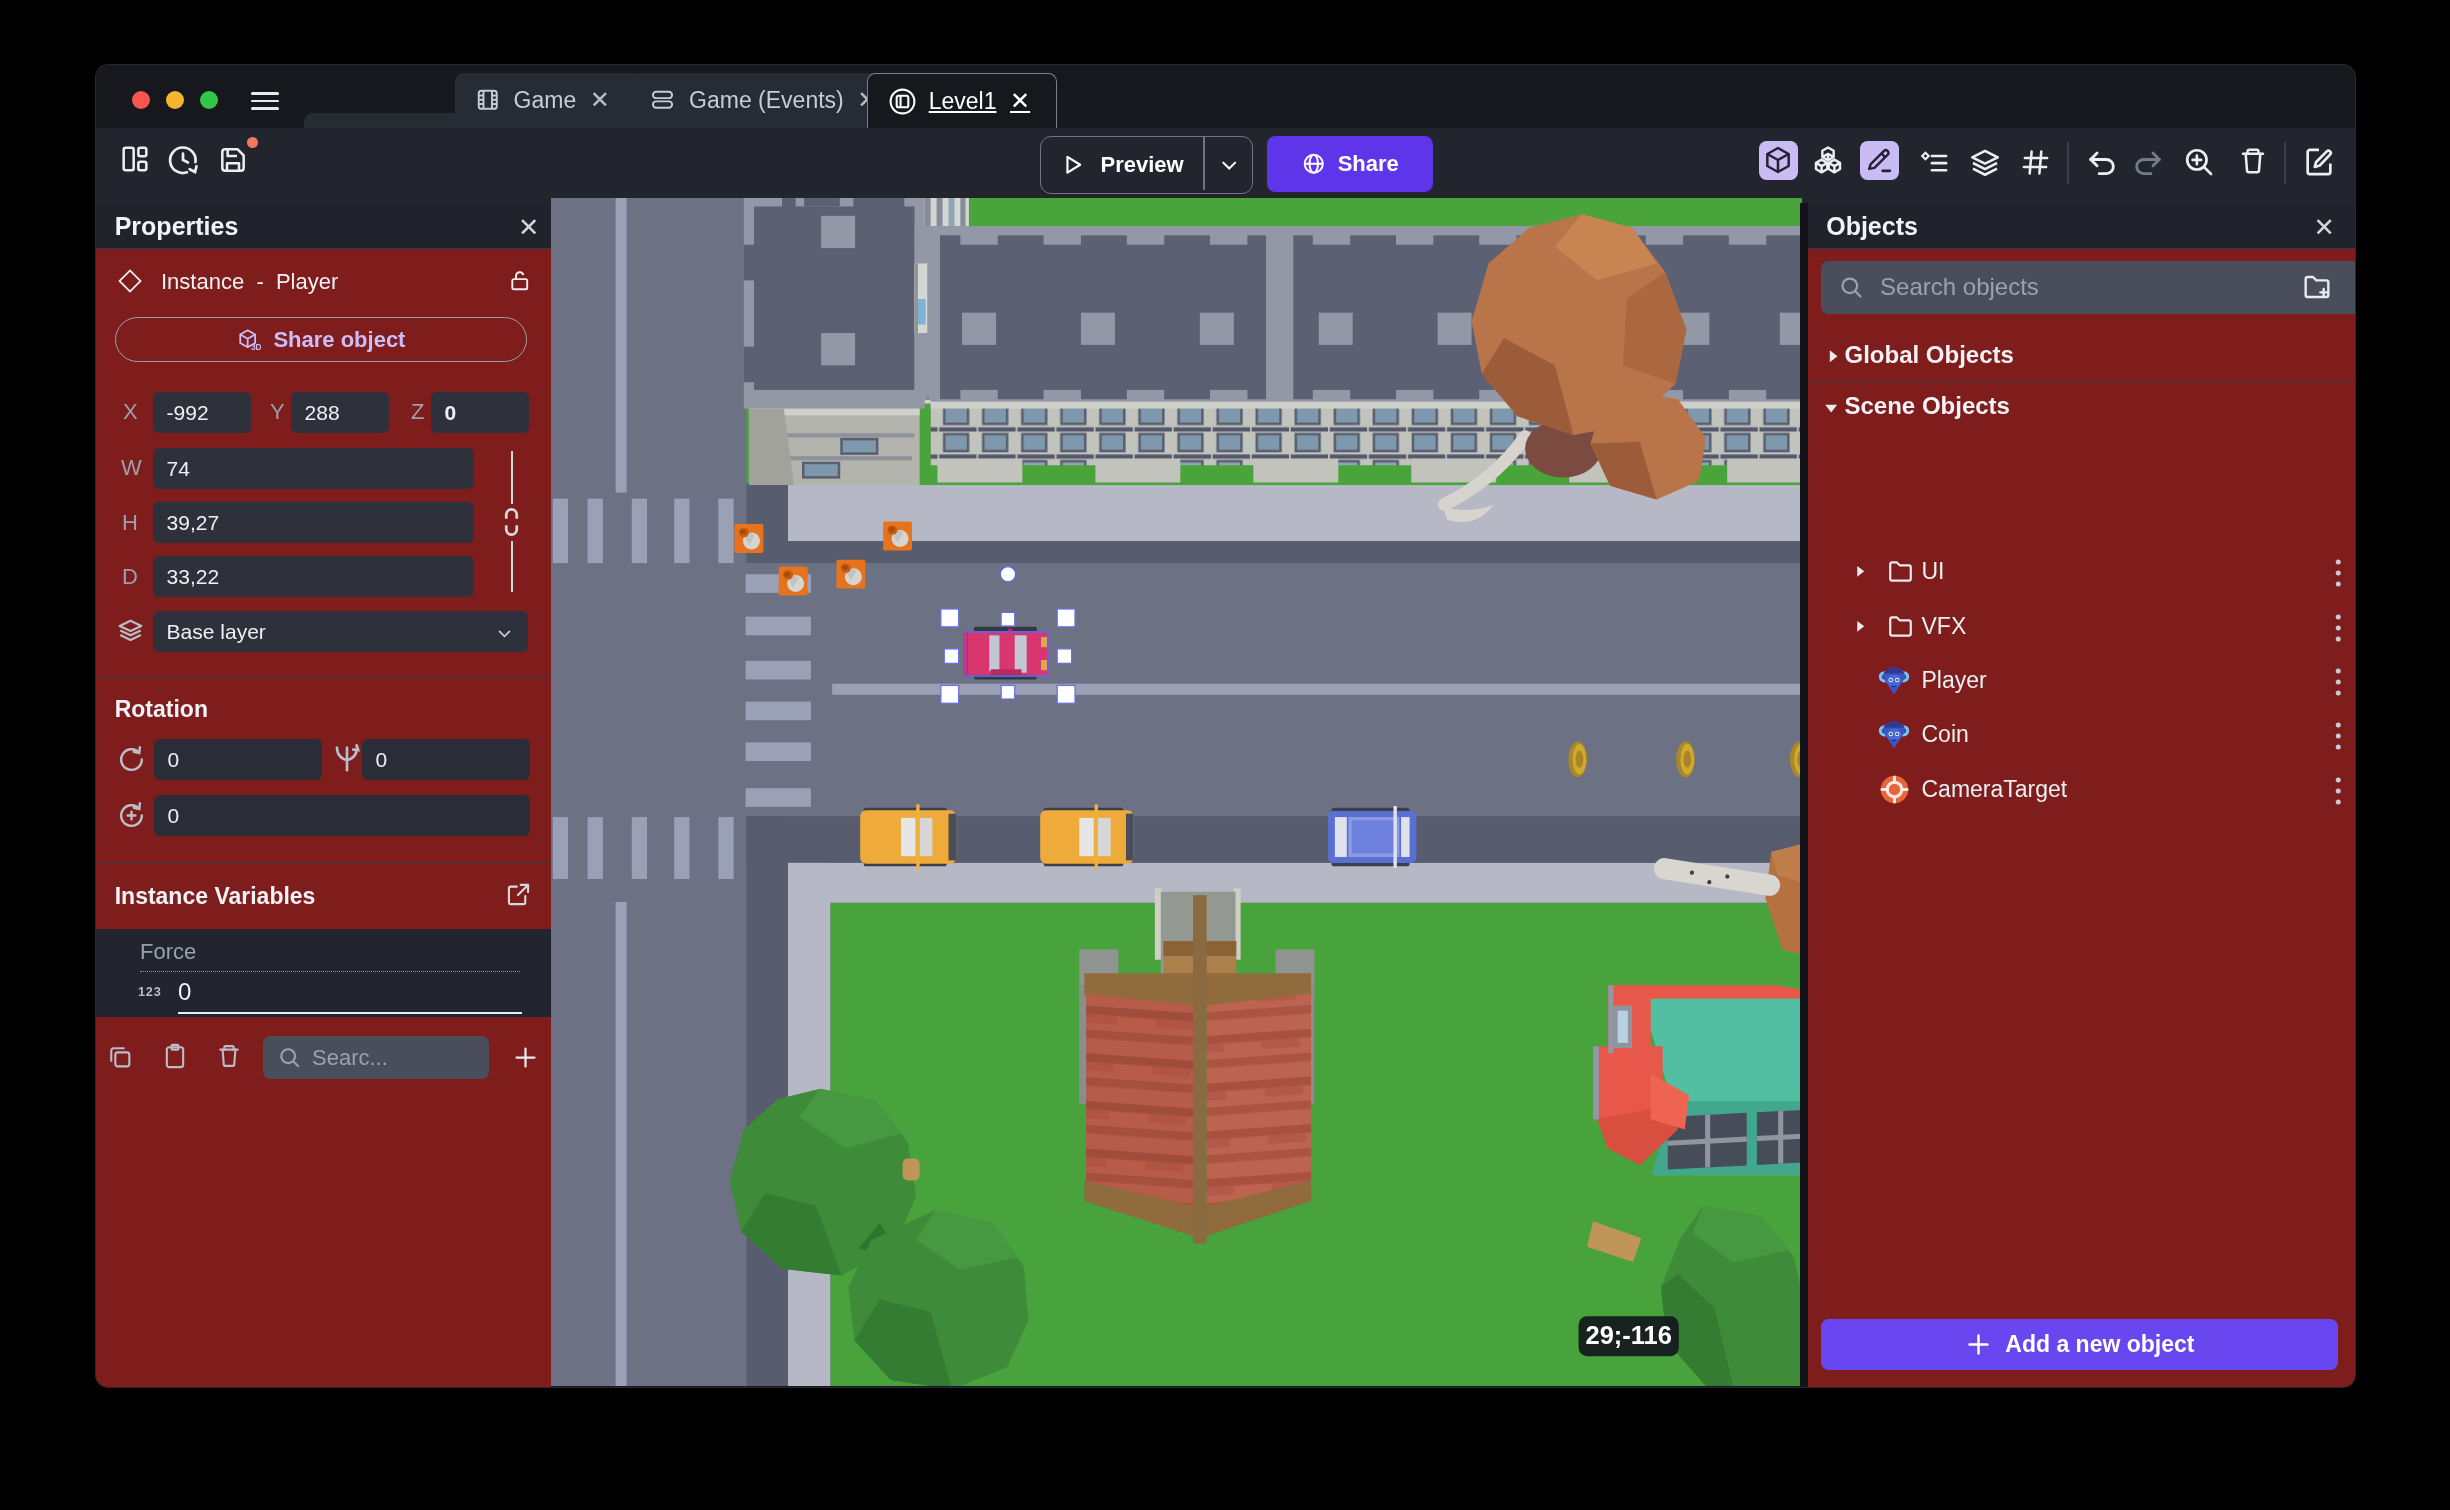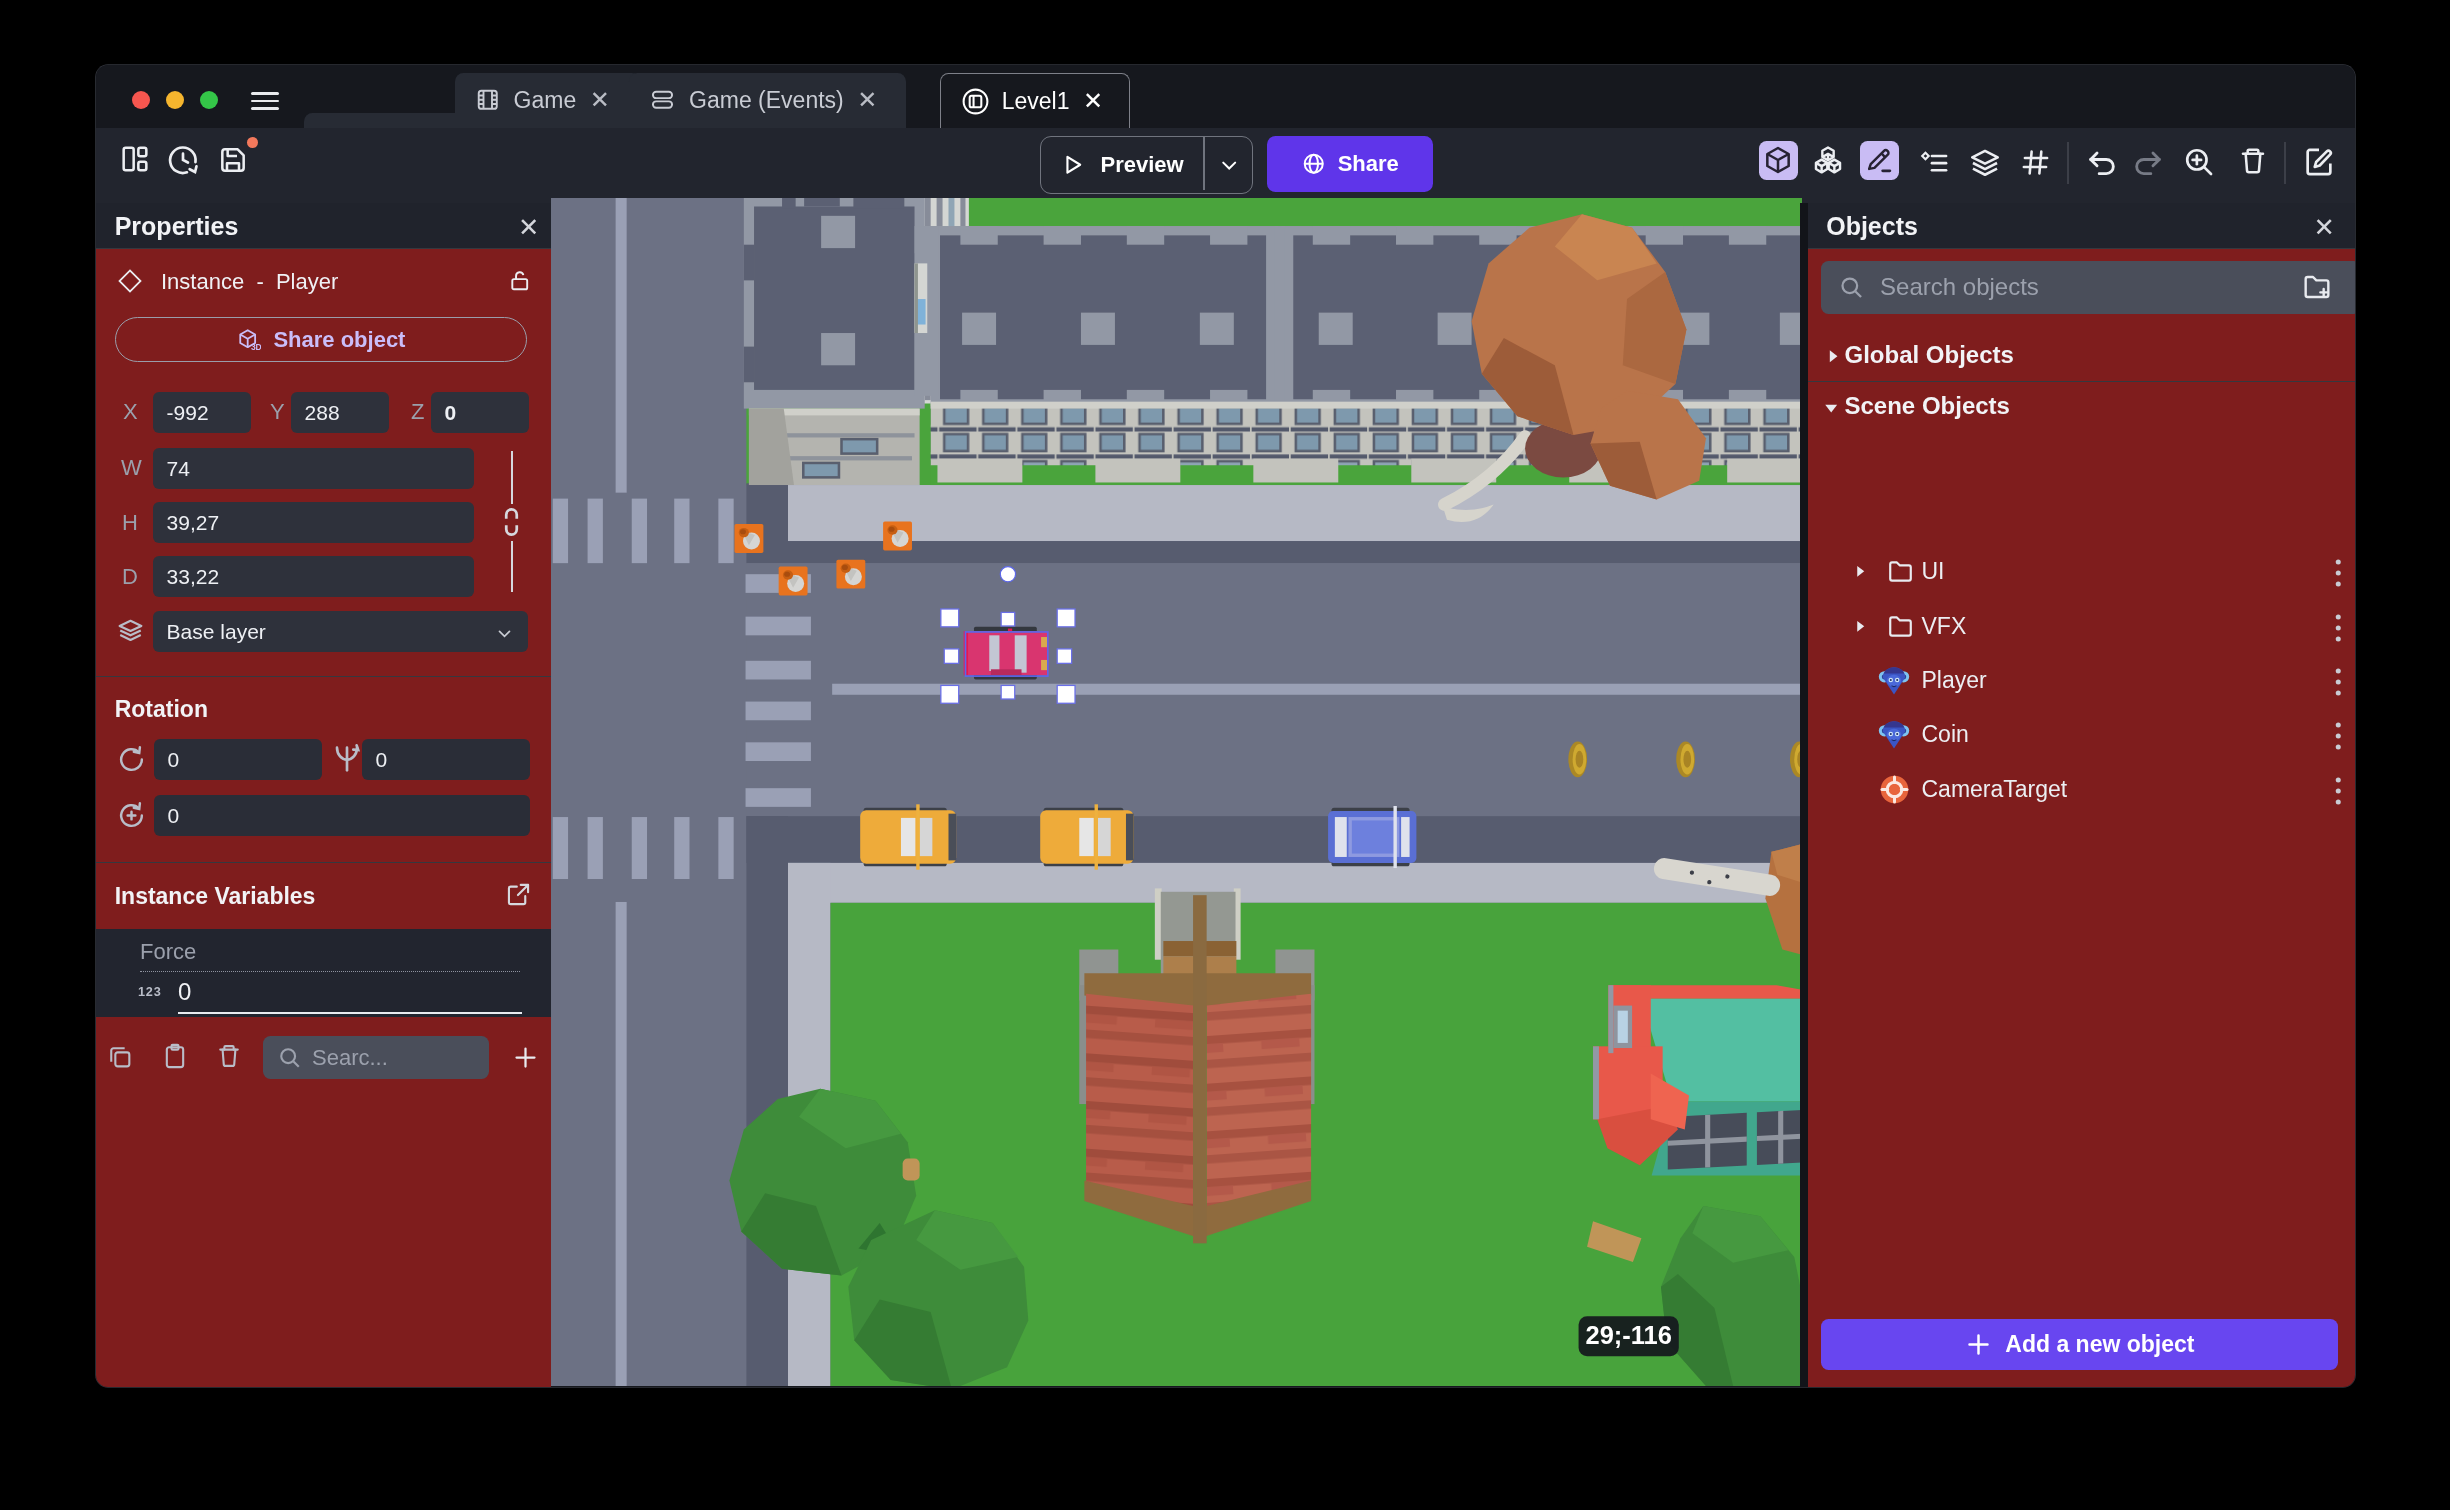--- a/index.html
+++ b/index.html
@@ -85,21 +85,21 @@
         <span class="x">✕</span>
     </div>
     <div class="tab" style="left:533px;width:257px;padding-left:20.4px;">
       <svg width="27" height="25.5" viewBox="0 0 24 24" fill="none" stroke="#c9ccd4" stroke-width="1.8">
           <rect x="3" y="4.5" width="18" height="6" rx="3"></rect>
           <rect x="3" y="13.5" width="18" height="6" rx="3"></rect>
         </svg>
       <span style="margin-left:12.7px;">Game (Events)</span>
         <span class="x">✕</span>
     </div>
-    <div class="tab active" style="left:844px;width:169px;padding-left:18.7px;">
+    <div class="tab active" style="left:771px;width:169px;padding-left:18.7px;text-decoration:underline;">
       <svg width="31" height="31" viewBox="0 0 24 24" fill="none" stroke="#ffffff" stroke-width="1.6">
           <circle cx="12" cy="12" r="9.2"></circle>
           <rect x="7.5" y="7.5" width="9" height="9" rx="1.5"></rect>
           <line x1="10.5" y1="7.5" x2="10.5" y2="16.5"></line>
         </svg>
       <span style="margin-left:11px;">Level1</span>
         <span class="x" style="color:#fff;">✕</span>
     </div>
   </div>
 

